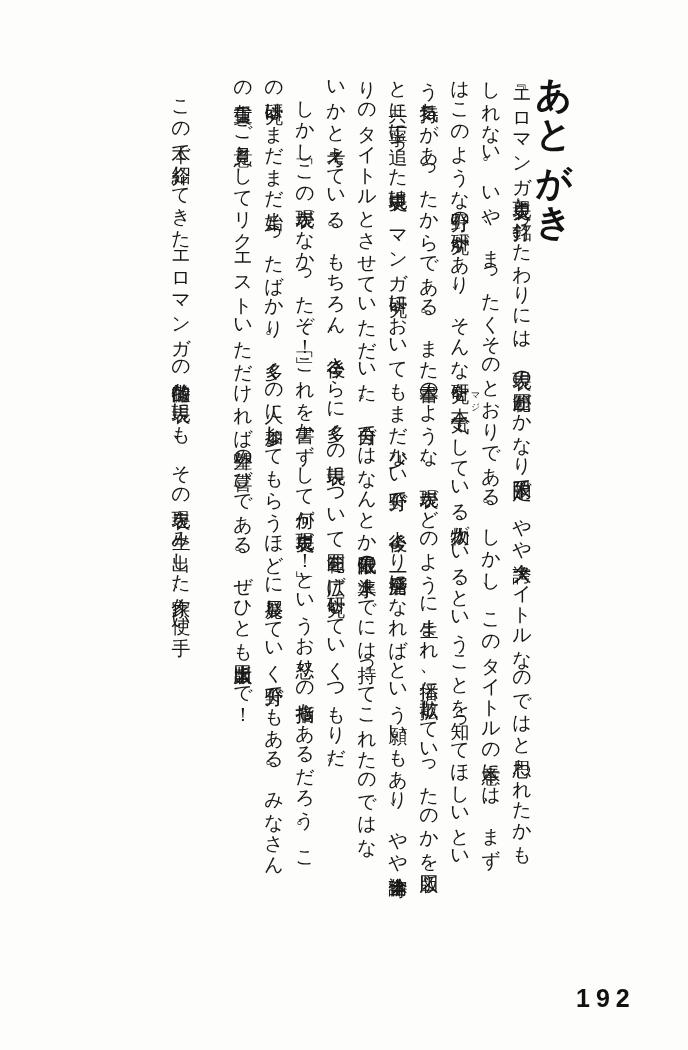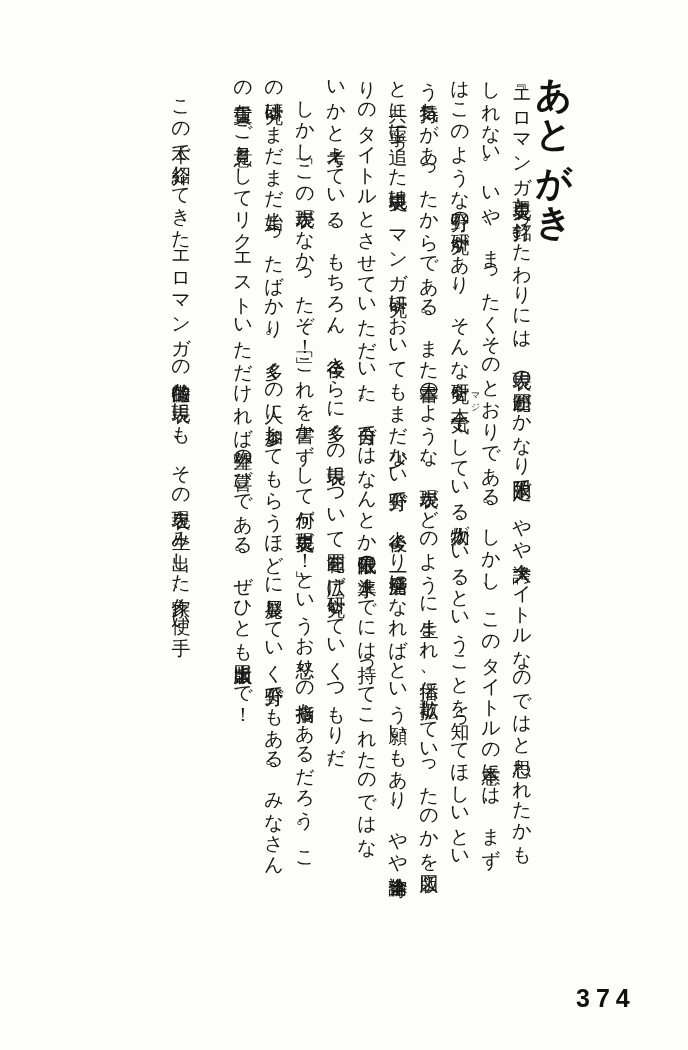--- a/index.html
+++ b/index.html
@@ -76,15 +76,15 @@
 <div class="page">
 
   <h1 class="title">あとがき</h1>
 
   <div class="body-text">
     <p class="p-first"><span>『エロマンガ表現史』と銘打ったわりには、表現の範囲がかなり限定的で、やや誇大タイトルなのではと思われたかもしれない。いや、まったくそのとおりである。しかし、このタイトルの本意には、まずはこのような分野の研究があり、そんな研究を</span><ruby><span>本気</span><rt>マジ</rt></ruby><span>でしている人物がいるということを知ってほしいという気持ちがあったからである。また本書のような、表現がどのように生まれ、伝播、拡散していったのかを図版と共に丁寧に追った表現史は、マンガ研究においてもまだ少ない分野で、今後より一層活発になればという願いもあり、やや全体論寄りのタイトルとさせていただいた。自分ではなんとか最低限の水準までには持ってこれたのではないかと考えている。もちろん、今後さらに多くの表現について範囲を広げ研究していくつもりだ。</span></p>
     <p>しかし「この表現がなかったぞ！」「これを書かずして何が表現史だ！」というお怒りの指摘もあるだろう。この研究はまだまだ始まったばかり。多くの人に参加してもらうほどに発展していく分野でもある。みなさんの貴重なご意見としてリクエストいただければ望外の喜びである。ぜひとも太田出版まで！</p>
     <p class="p-spaced">この本で紹介してきたエロマンガの特徴的な表現にも、その表現を生み出した作家、使い手</p>
   </div>
 
-  <div class="page-number">374</div>
+  <div class="page-number">192</div>
 
 </div>
 
 </body></html>

